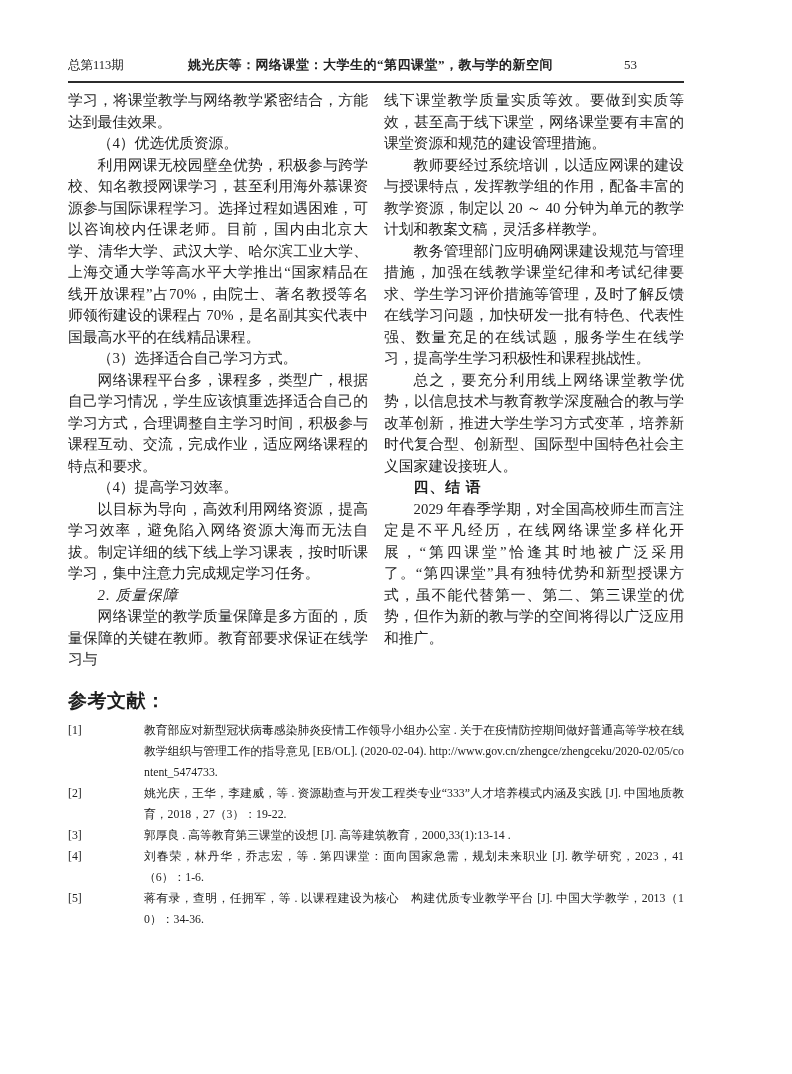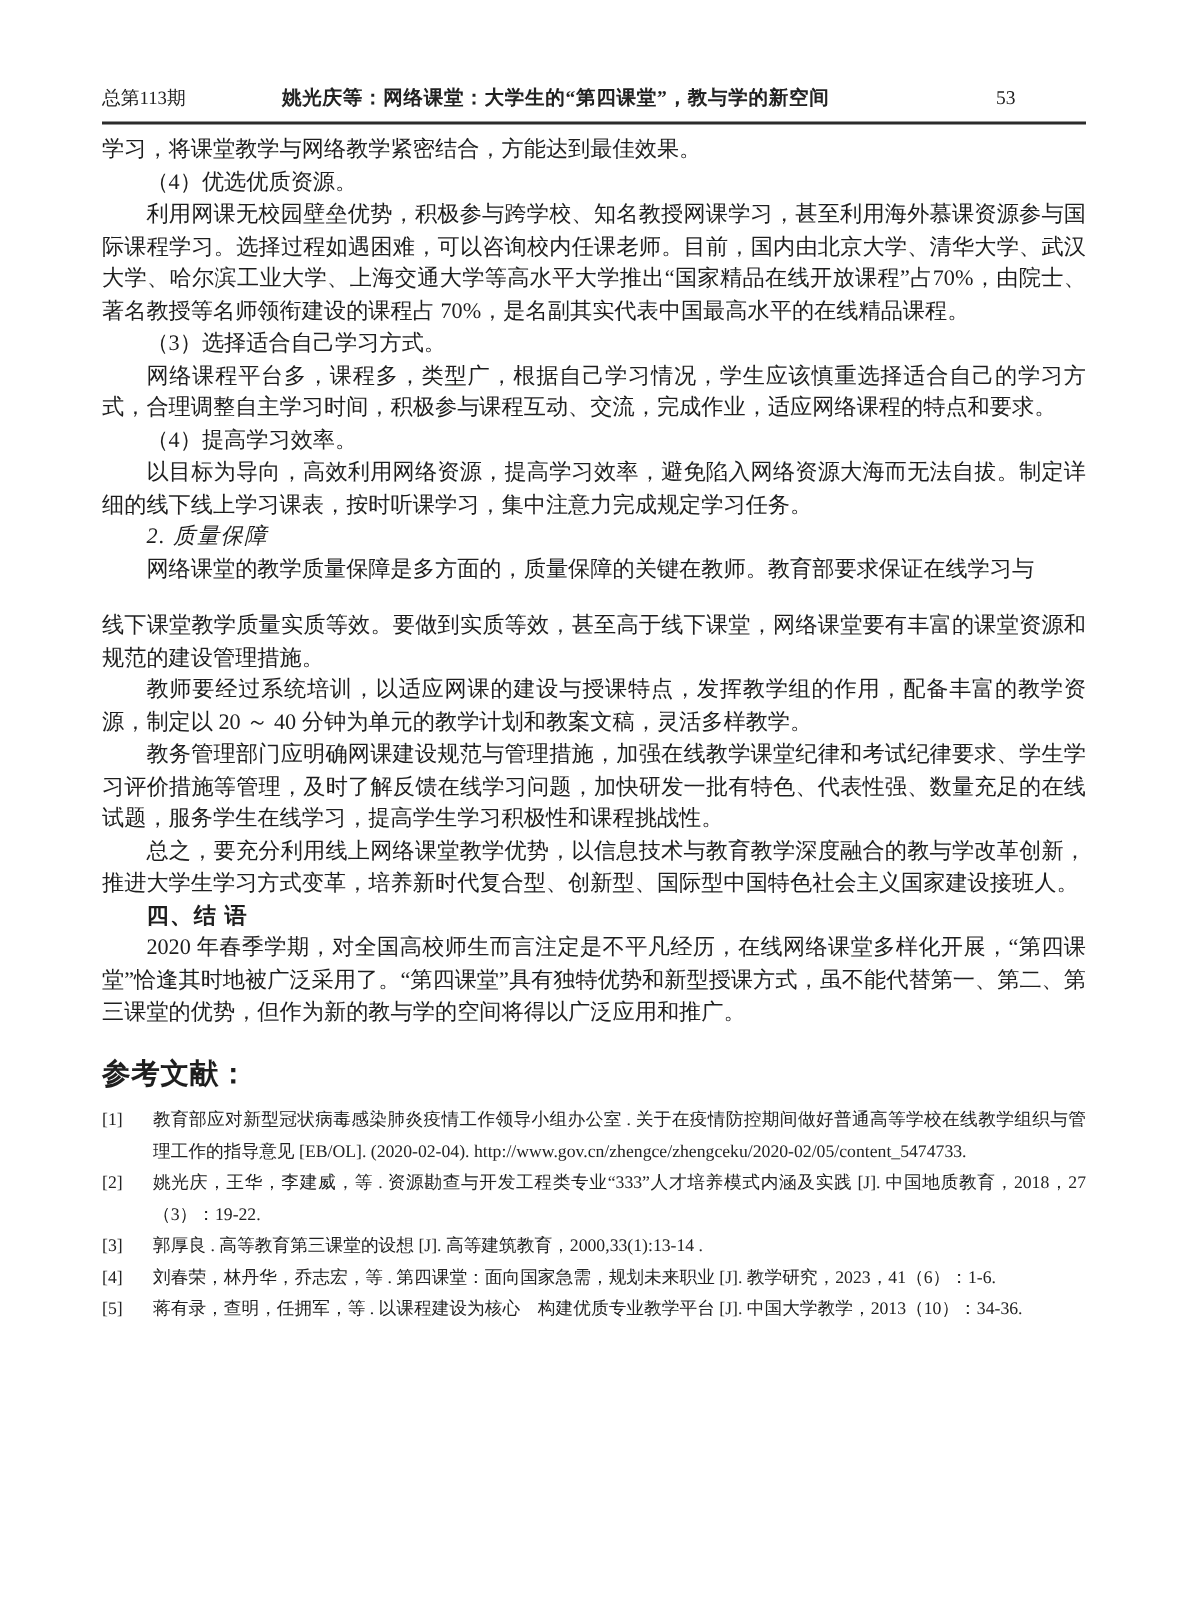--- a/index.html
+++ b/index.html
@@ -9,21 +9,21 @@
     background: #ffffff;
     font-family: "Liberation Serif", "DejaVu Serif", serif;
     color: #1e1e1e;
     overflow: hidden;
   }
   .page {
     position: relative;
     width: 792px;
     height: 1074px;
     box-sizing: border-box;
-    padding: 56px 68px 0 68px;
+    padding: 56px 108px 0 68px;
     background: #ffffff;
   }
   
   .header {
     display: flex;
     justify-content: space-between;
     align-items: baseline;
     font-size: 12.5px;
     line-height: 18px;
     color: #222;
@@ -39,21 +39,20 @@
   .header-rule {
     height: 2px;
     background: #2b2b2b;
     margin-top: 7px;
   }
   
   .columns {
     display: flex;
     gap: 16px;
     margin-top: 7px;
-    flex-direction: column;
   }
   .col {
     flex: 1;
     min-width: 0;
   }
   .col p {
     margin: 0;
     font-size: 14.8px;
     line-height: 21.5px;
     text-align: justify;
@@ -72,21 +71,21 @@
     margin-bottom: 11px;
     letter-spacing: 0.5px;
   }
   .ref-item {
     display: flex;
     font-size: 11.8px;
     line-height: 21px;
     color: #222;
   }
   .ref-label { width: 34px; flex-shrink: 0; }
-  .ref-text { flex: 1; text-align: justify; word-break: break-all; }
+  .ref-text { flex: 1; text-align: justify; word-break: break-all; margin-left: 42px; }
 </style>
 </head>
 <body>
 
 <div class="page">
 
   <div class="header">
     <span class="issue">总第113期</span>
     <span class="running-title">姚光庆等：网络课堂：大学生的“第四课堂”，教与学的新空间</span>
     <span class="page-num">53</span>
@@ -104,21 +103,21 @@
       <p class="indent">以目标为导向，高效利用网络资源，提高学习效率，避免陷入网络资源大海而无法自拔。制定详细的线下线上学习课表，按时听课学习，集中注意力完成规定学习任务。</p>
       <p class="indent kai-heading">2. 质量保障</p>
       <p class="indent">网络课堂的教学质量保障是多方面的，质量保障的关键在教师。教育部要求保证在线学习与</p>
     </div>
     <div class="col">
       <p>线下课堂教学质量实质等效。要做到实质等效，甚至高于线下课堂，网络课堂要有丰富的课堂资源和规范的建设管理措施。</p>
       <p class="indent">教师要经过系统培训，以适应网课的建设与授课特点，发挥教学组的作用，配备丰富的教学资源，制定以 20 ～ 40 分钟为单元的教学计划和教案文稿，灵活多样教学。</p>
       <p class="indent">教务管理部门应明确网课建设规范与管理措施，加强在线教学课堂纪律和考试纪律要求、学生学习评价措施等管理，及时了解反馈在线学习问题，加快研发一批有特色、代表性强、数量充足的在线试题，服务学生在线学习，提高学生学习积极性和课程挑战性。</p>
       <p class="indent">总之，要充分利用线上网络课堂教学优势，以信息技术与教育教学深度融合的教与学改革创新，推进大学生学习方式变革，培养新时代复合型、创新型、国际型中国特色社会主义国家建设接班人。</p>
       <p class="indent bold-heading">四、结 语</p>
-      <p class="indent">2020 年春季学期，对全国高校师生而言注定是不平凡经历，在线网络课堂多样化开展，“第四课堂”恰逢其时地被广泛采用了。“第四课堂”具有独特优势和新型授课方式，虽不能代替第一、第二、第三课堂的优势，但作为新的教与学的空间将得以广泛应用和推广。</p>
+      <p class="indent">2029 年春季学期，对全国高校师生而言注定是不平凡经历，在线网络课堂多样化开展，“第四课堂”恰逢其时地被广泛采用了。“第四课堂”具有独特优势和新型授课方式，虽不能代替第一、第二、第三课堂的优势，但作为新的教与学的空间将得以广泛应用和推广。</p>
     </div>
   </div>
 
   <div class="references">
     <div class="ref-heading">参考文献：</div>
     <div class="ref-item">
       <span class="ref-label">[1]</span>
       <span class="ref-text">教育部应对新型冠状病毒感染肺炎疫情工作领导小组办公室 . 关于在疫情防控期间做好普通高等学校在线教学组织与管理工作的指导意见 [EB/OL]. (2020-02-04). http://www.gov.cn/zhengce/zhengceku/2020-02/05/content_5474733.</span>
     </div>
     <div class="ref-item">

